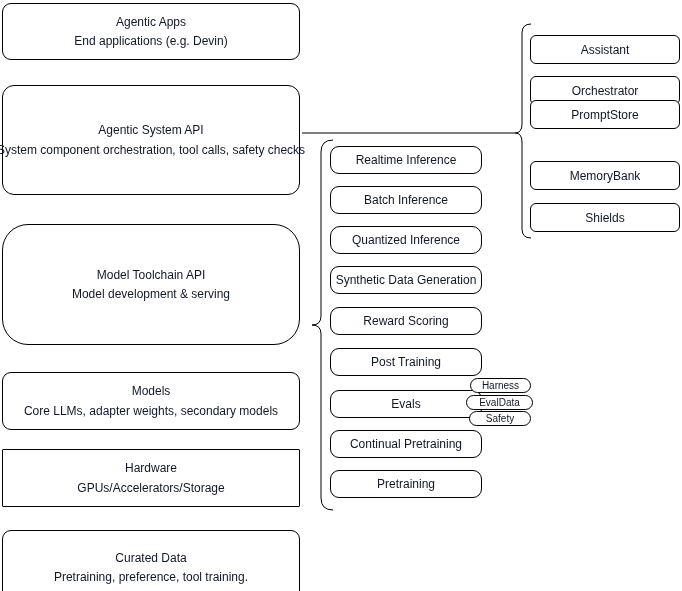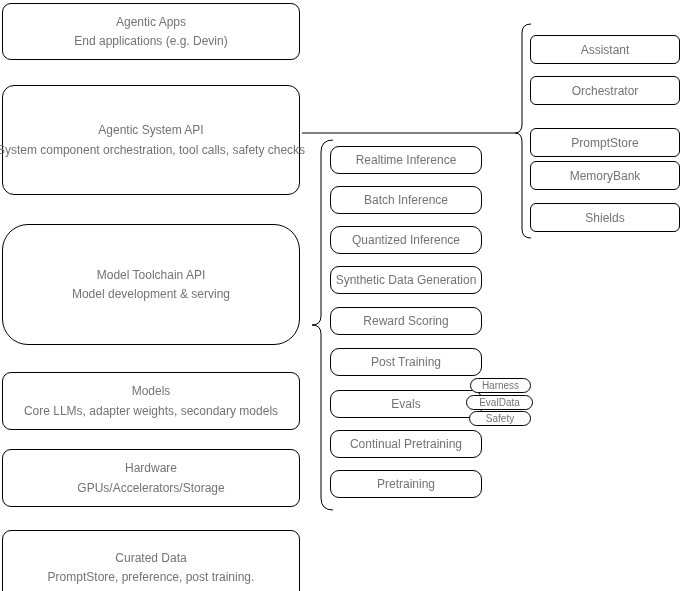--- a/index.html
+++ b/index.html
@@ -2,21 +2,21 @@
 <html><head>
 <meta charset="utf-8">
 <style>
   html, body { margin: 0; padding: 0; background: #ffffff; }
   .canvas {
     position: relative;
     width: 682px;
     height: 591px;
     background: #ffffff;
     font-family: "Liberation Sans", sans-serif;
-    color: #737373;
+    color: #0f172a;
     overflow: hidden;
   }
   .wires {
     position: absolute;
     left: 0; top: 0;
     width: 682px; height: 591px;
     z-index: 1;
     pointer-events: none;
   }
   .wires path, .wires line {
@@ -36,34 +36,34 @@
     text-align: center;
     z-index: 2;
   }
   .title { font-size: 12px; line-height: 1.2; margin-bottom: 5px; white-space: nowrap; }
   .subtitle { font-size: 12px; line-height: 1.2; white-space: nowrap; }
   .stack { left: 2px; width: 298px; }
   .b1 { top: 3px;   height: 57px;  border-radius: 9px; }
   .b2 { top: 85px;  height: 110px; border-radius: 12px; }
   .b3 { top: 224px; height: 121px; border-radius: 26px; }
   .b4 { top: 372px; height: 58px;  border-radius: 9px; }
-  .b5 { top: 449px; height: 58px;  border-radius: 9px; }
+  .b5 { top: 449px; height: 58px;  border-radius: 1px; }
   .b6 { top: 530px; height: 75px;  border-radius: 9px; }
   .mid {
     left: 330px; width: 152px; height: 28px;
     border-radius: 9px; font-size: 12px; white-space: nowrap;
   }
   .m1 { top: 146px; } .m2 { top: 186px; } .m3 { top: 226px; border-radius: 10px; }
   .m4 { top: 266px; } .m5 { top: 307px; } .m6 { top: 348px; }
   .m7 { top: 390px; } .m8 { top: 430px; } .m9 { top: 470px; }
   .right {
     left: 530px; width: 150px; height: 29px;
     border-radius: 6px; font-size: 12px; white-space: nowrap;
   }
-  .r1 { top: 35px; } .r2 { top: 76px; } .r3 { top: 128px; text-align: center; }
+  .r1 { top: 35px; } .r2 { top: 76px; } .r3 { top: 100px; text-align: center; }
   .r4 { top: 161px; } .r5 { top: 203px; }
   .oval {
     position: absolute;
     box-sizing: border-box;
     border: 1px solid #000000;
     border-radius: 999px;
     background: #ffffff;
     display: flex;
     align-items: center;
     justify-content: center;
@@ -102,21 +102,21 @@
   <div class="node stack b4">
     <div class="title">Models</div>
     <div class="subtitle">Core LLMs, adapter weights, secondary models</div>
   </div>
   <div class="node stack b5">
     <div class="title">Hardware</div>
     <div class="subtitle">GPUs/Accelerators/Storage</div>
   </div>
   <div class="node stack b6">
     <div class="title">Curated Data</div>
-    <div class="subtitle">PromptStore, preference, post training.</div>
+    <div class="subtitle">Pretraining, preference, tool training.</div>
   </div>
 
   <div class="node mid m1">
     <span>Realtime Inference</span>
   </div>
   <div class="node mid m2">
     <span>Batch Inference</span>
   </div>
   <div class="node mid m3">
     <span>Quantized Inference</span>

